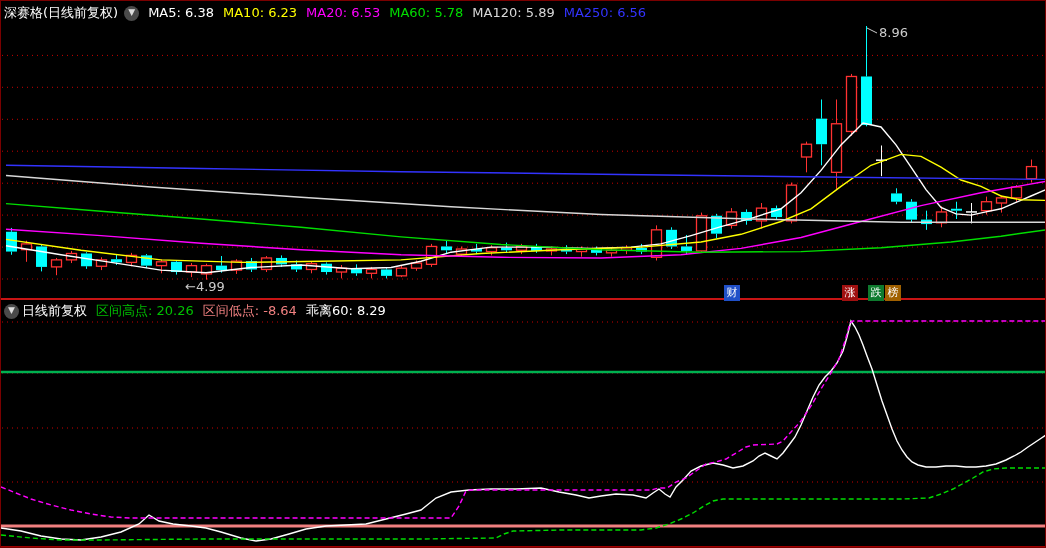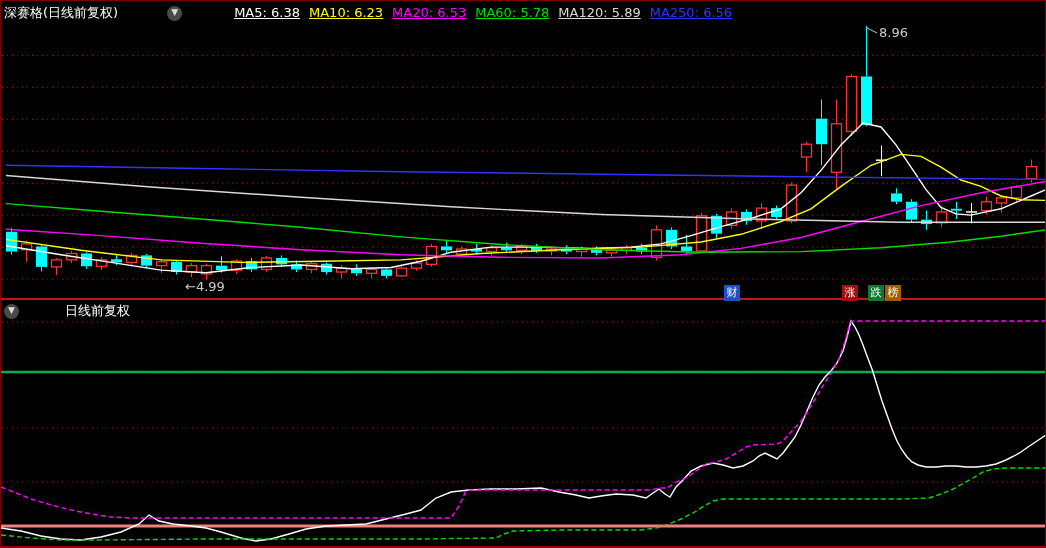--- a/index.html
+++ b/index.html
@@ -1,27 +1,27 @@
 <!DOCTYPE html>
 <html><head>
 <meta charset="utf-8">
 <style>
   html,body{margin:0;padding:0;background:#000;}
   #window{position:relative;width:1046px;height:548px;background:#000;overflow:hidden;
           border:1px solid #7a0000;box-sizing:border-box;
           font-family:"DejaVu Sans","Liberation Sans",sans-serif;}
   #chart-canvas{position:absolute;left:0;top:0;}
   .hdr{position:absolute;left:0;width:100%;height:20px;display:flex;align-items:center;
-       font-size:13px;line-height:20px;white-space:nowrap;z-index:5;gap:43px;}
+       font-size:13px;line-height:20px;white-space:nowrap;z-index:5;}
   #main-header{top:2px;}
   #sub-header{top:300px;}
   .hdr .title{color:#fff;margin-left:3px;}
   .circle-btn{width:15px;height:15px;border-radius:50%;background:#4a4a4a;color:#ddd;
        font-size:9px;line-height:13px;text-align:center;margin-left:6px;display:inline-block;}
-  .hdr .item{margin-left:9px;text-decoration:underline;}
+  .hdr .item{margin-left:9px;}
   #sep{position:absolute;left:0;top:297px;width:100%;height:2px;background:#c81414;z-index:4;}
   #bottom-line{position:absolute;left:0;top:545px;width:100%;height:2px;background:#a00000;z-index:4;}
   .shortcut{position:absolute;top:284px;width:16px;height:16px;color:#fff;font-size:11px;
        line-height:16px;text-align:center;z-index:6;cursor:pointer;}
 </style>
 </head>
 <body>
 
 <div id="window">
 
@@ -280,20 +280,21 @@
     <span class="title">深赛格(日线前复权)</span>
     <span class="circle-btn">▼</span>
     <span id="ma-items"><span class="item" style="color: rgb(255, 255, 255);">MA5: 6.38</span><span class="item" style="color: rgb(255, 255, 0);">MA10: 6.23</span><span class="item" style="color: rgb(255, 0, 255);">MA20: 6.53</span><span class="item" style="color: rgb(0, 221, 0);">MA60: 5.78</span><span class="item" style="color: rgb(216, 216, 216);">MA120: 5.89</span><span class="item" style="color: rgb(51, 51, 255);">MA250: 6.56</span></span>
   </div>
 
   <div id="sep"></div>
 
   <div class="hdr" id="sub-header">
     <span class="circle-btn" style="margin-left:3px">▼</span>
     <span class="title">日线前复权</span>
+    <span id="sub-items"><span class="item" style="color: rgb(0, 192, 0);">区间高点: 20.26</span><span class="item" style="color: rgb(240, 128, 128);">区间低点: -8.64</span><span class="item" style="color: rgb(255, 255, 255);">乖离60: 8.29</span></span>
   </div>
 
   <div id="shortcuts">
       <div class="shortcut" style="left: 723px; background: rgb(32, 80, 200);">财</div>
       <div class="shortcut" style="left: 841px; background: rgb(160, 16, 16);">涨</div>
       <div class="shortcut" style="left: 867px; background: rgb(14, 122, 46);">跌</div>
       <div class="shortcut" style="left: 884px; background: rgb(160, 96, 0);">榜</div>
     </div>
 
   <div id="bottom-line"></div>

